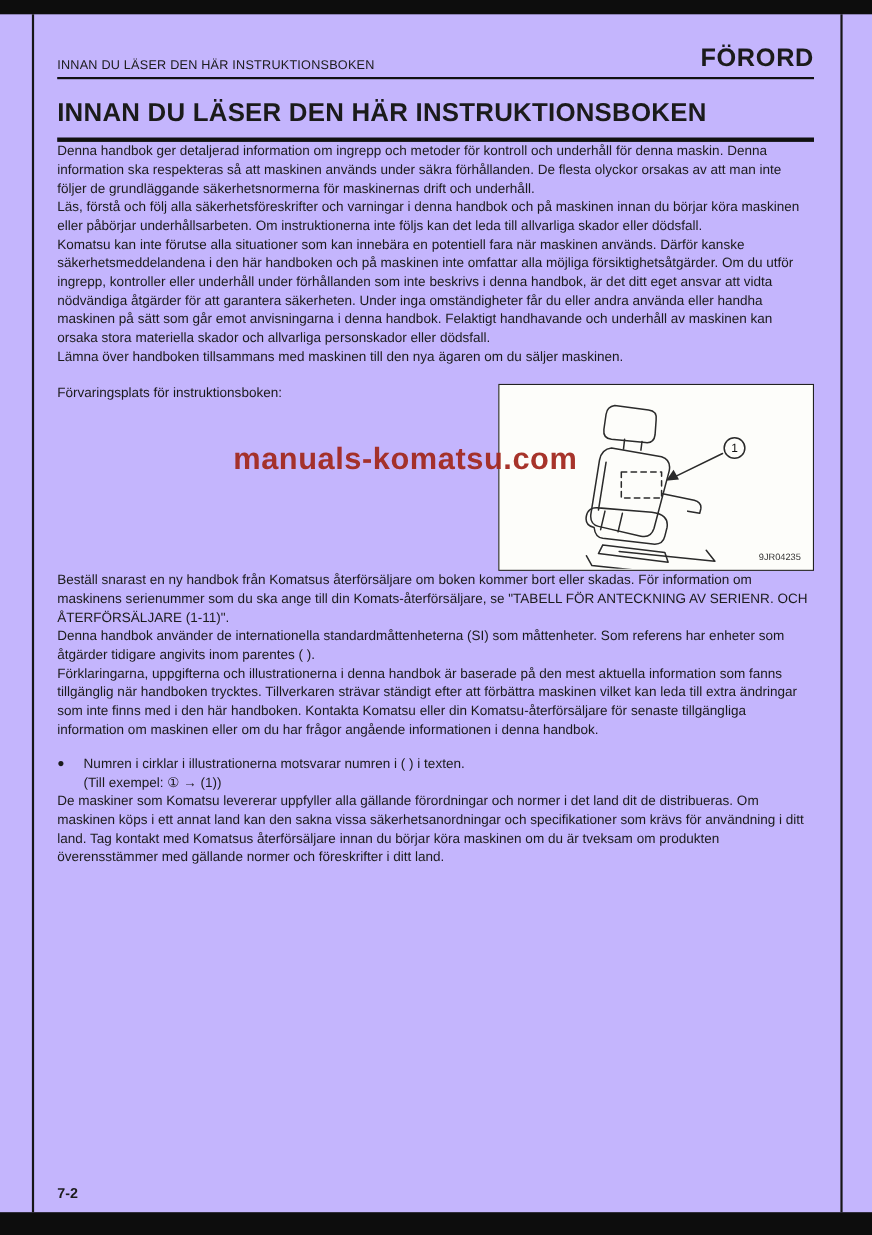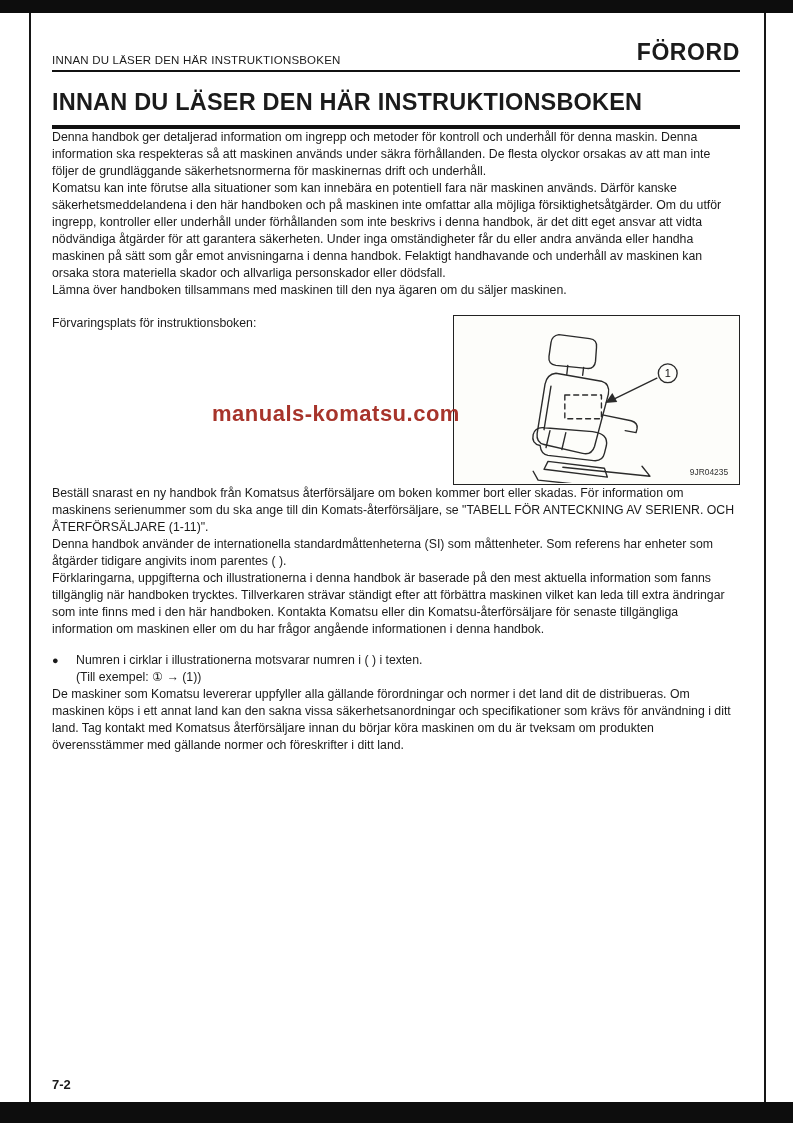--- a/index.html
+++ b/index.html
@@ -1,21 +1,21 @@
 <!DOCTYPE html>
 <html><head>
 <meta charset="utf-8">
 <style>
   html, body { margin: 0; padding: 0; background: #e8e8e8; }
   .page {
     position: relative;
     width: 793px;
     height: 1123px;
     margin: 0 auto;
-    background: #ffffff;
+    background: #c4b5fd;
     color: #1b1b1b;
     font-family: "Liberation Sans", "DejaVu Sans", sans-serif;
     overflow: hidden;
   }
   .bar-top {
     position: absolute; top: 0; left: 0; right: 0; height: 13px;
     background: #0d0d0d;
   }
   .bar-bottom {
     position: absolute; bottom: 0; left: 0; right: 0; height: 21px;
@@ -89,21 +89,21 @@
   .bullet-marker {
     font-size: 11px;
     line-height: 17px;
     width: 24px;
     flex: none;
   }
   .watermark {
     position: absolute;
     top: 401px;
     left: 212px;
-    font-size: 22px;
+    font-size: 28px;
     font-weight: bold;
     letter-spacing: 0.5px;
     color: #a32a20;
     opacity: 0.95;
     pointer-events: none;
     z-index: 5;
   }
   .footer-page {
     position: absolute;
     left: 52px;
@@ -123,20 +123,21 @@
 
     <div class="hdr-row">
       <span class="hdr-left">INNAN DU LÄSER DEN HÄR INSTRUKTIONSBOKEN</span>
       <span class="hdr-right">FÖRORD</span>
     </div>
 
     <h1 class="page-title">INNAN DU LÄSER DEN HÄR INSTRUKTIONSBOKEN</h1>
 
     <p class="para mt-26">Denna handbok ger detaljerad information om ingrepp och metoder för kontroll och underhåll för denna maskin. Denna information ska respekteras så att maskinen används under säkra förhållanden. De flesta olyckor orsakas av att man inte följer de grundläggande säkerhetsnormerna för maskinernas drift och underhåll.</p>
 
+    <p class="para mt-30">Läs, förstå och följ alla säkerhetsföreskrifter och varningar i denna handbok och på maskinen innan du börjar köra maskinen eller påbörjar underhållsarbeten. Om instruktionerna inte följs kan det leda till allvarliga skador eller dödsfall.</p>
 
     <p class="para mt-30">Komatsu kan inte förutse alla situationer som kan innebära en potentiell fara när maskinen används. Därför kanske säkerhetsmeddelandena i den här handboken och på maskinen inte omfattar alla möjliga försiktighetsåtgärder. Om du utför ingrepp, kontroller eller underhåll under förhållanden som inte beskrivs i denna handbok, är det ditt eget ansvar att vidta nödvändiga åtgärder för att garantera säkerheten. Under inga omständigheter får du eller andra använda eller handha maskinen på sätt som går emot anvisningarna i denna handbok. Felaktigt handhavande och underhåll av maskinen kan orsaka stora materiella skador och allvarliga personskador eller dödsfall.</p>
 
     <p class="para mt-36">Lämna över handboken tillsammans med maskinen till den nya ägaren om du säljer maskinen.</p>
 
     <div class="row">
       <div class="col-left">
         <p class="para mt-32">Förvaringsplats för instruktionsboken:</p>
       </div>
       <div class="figure-box">

